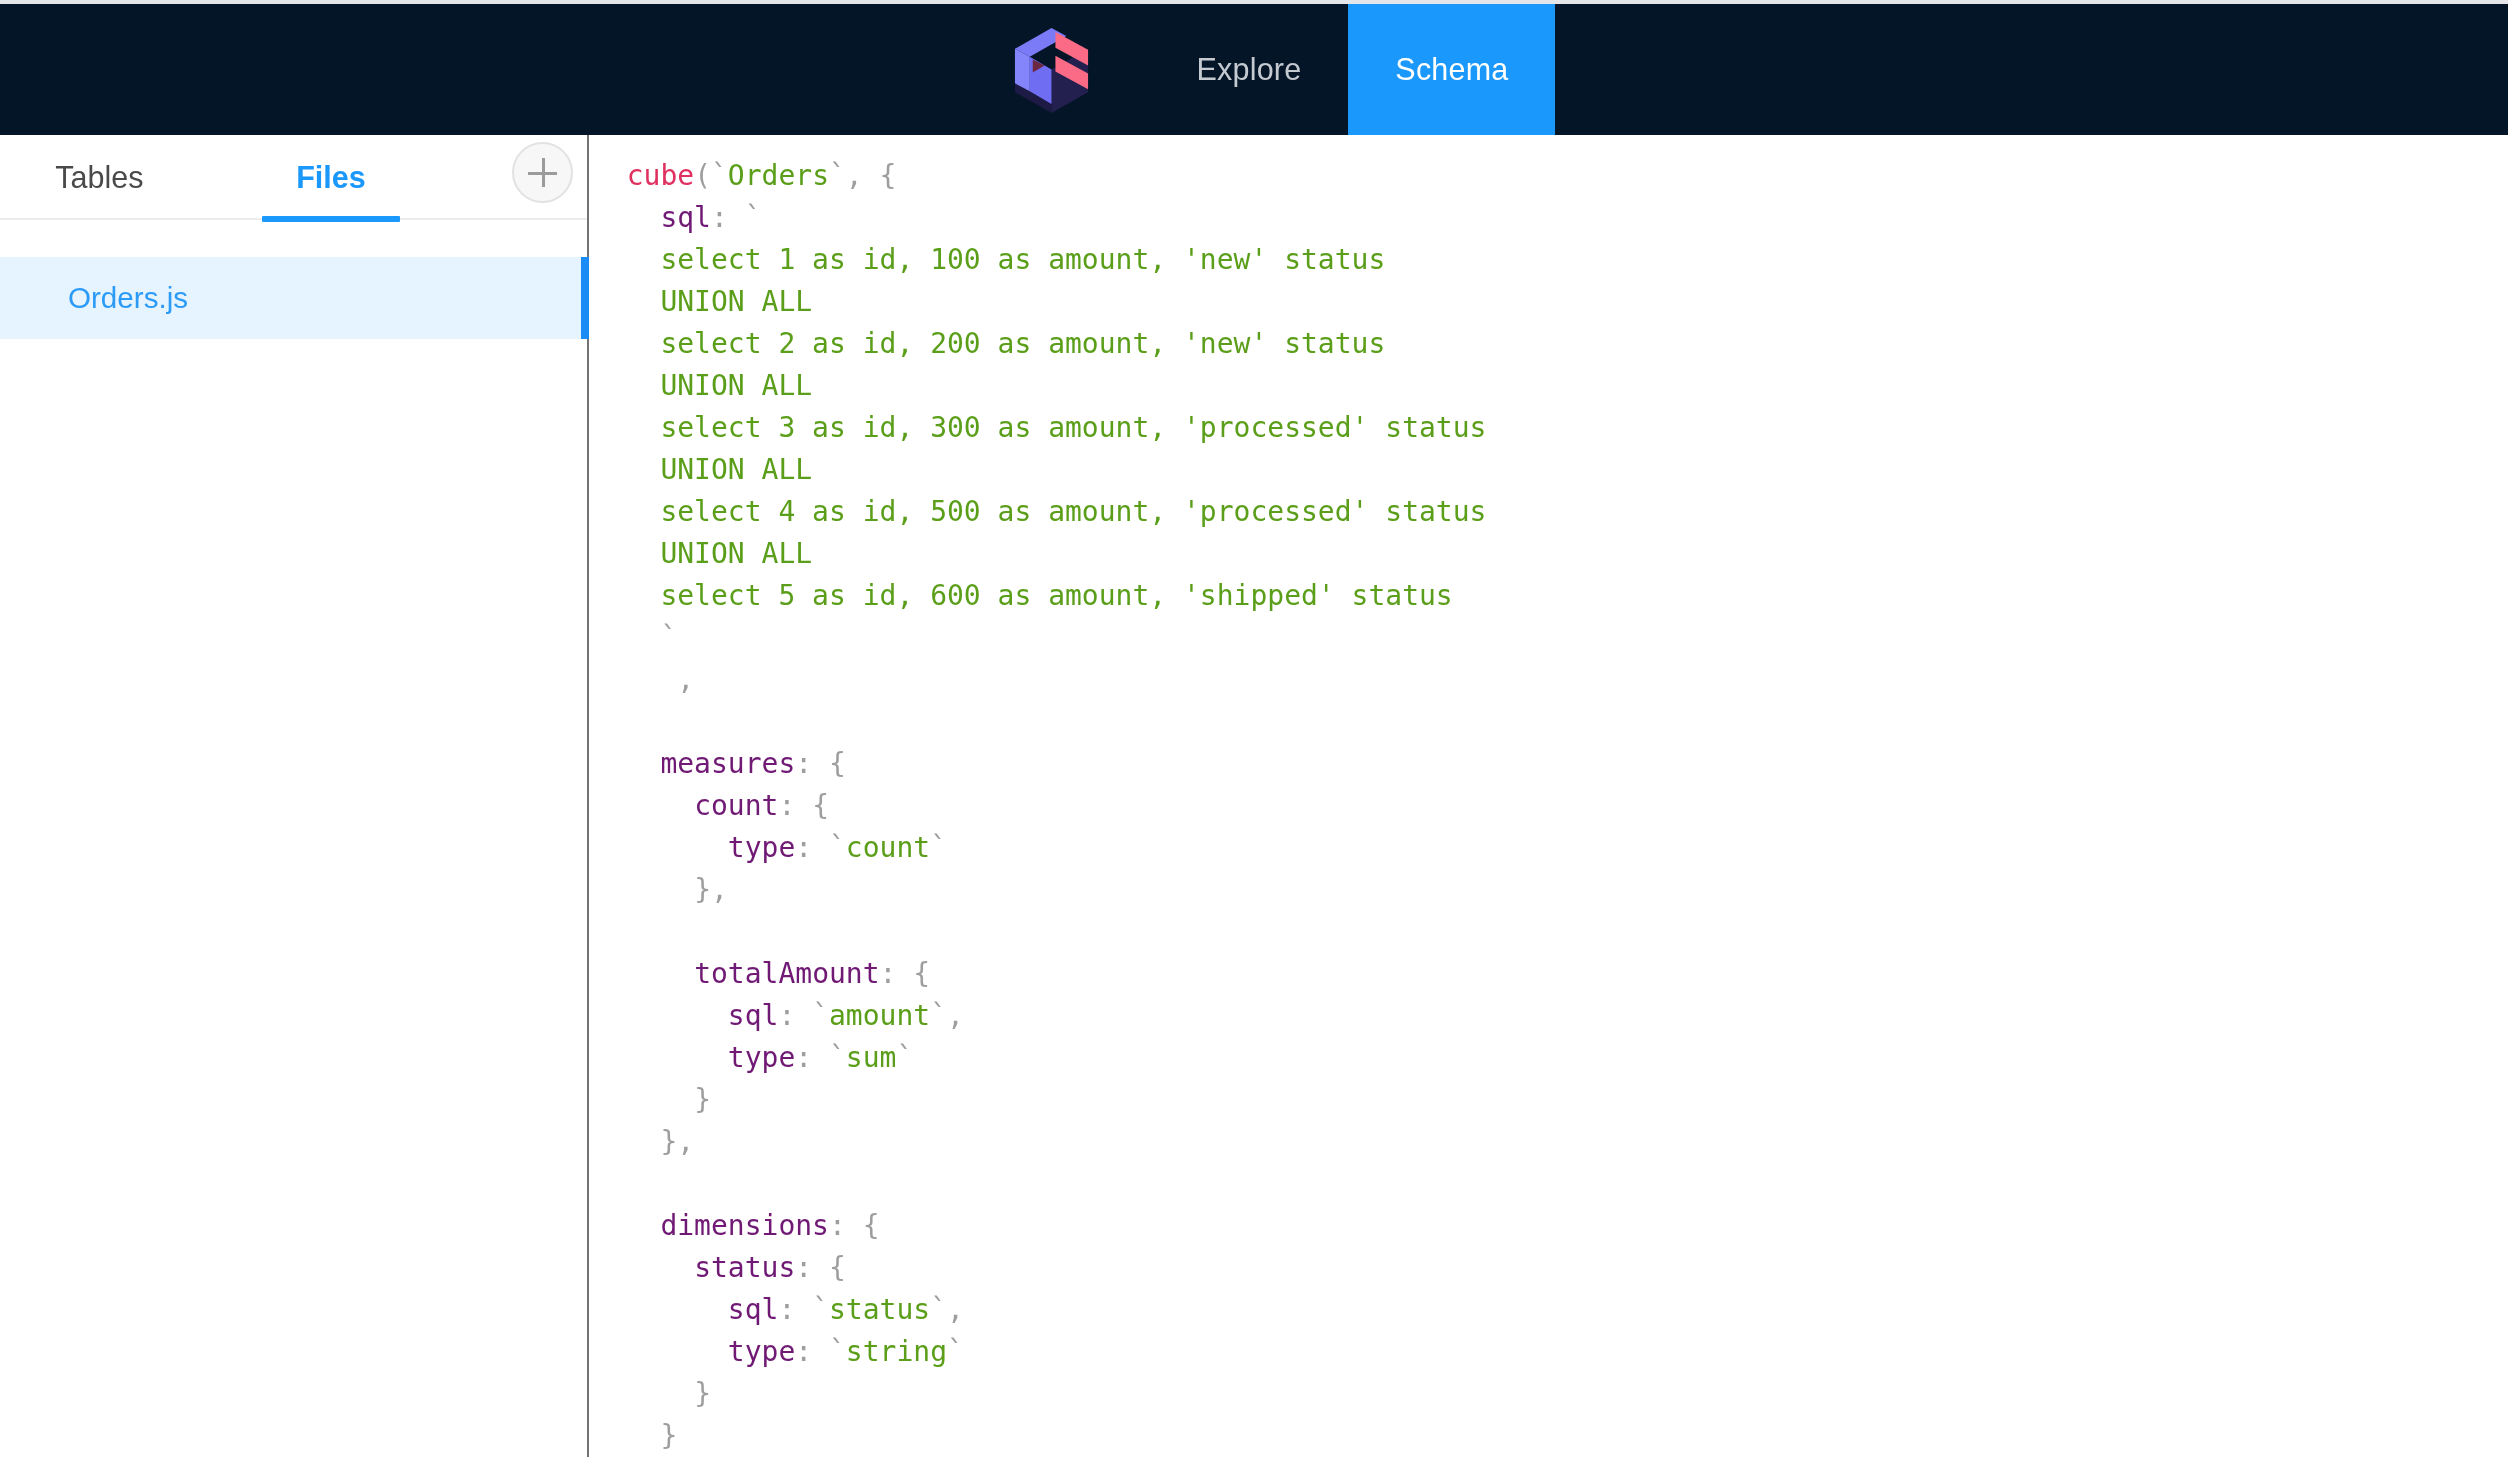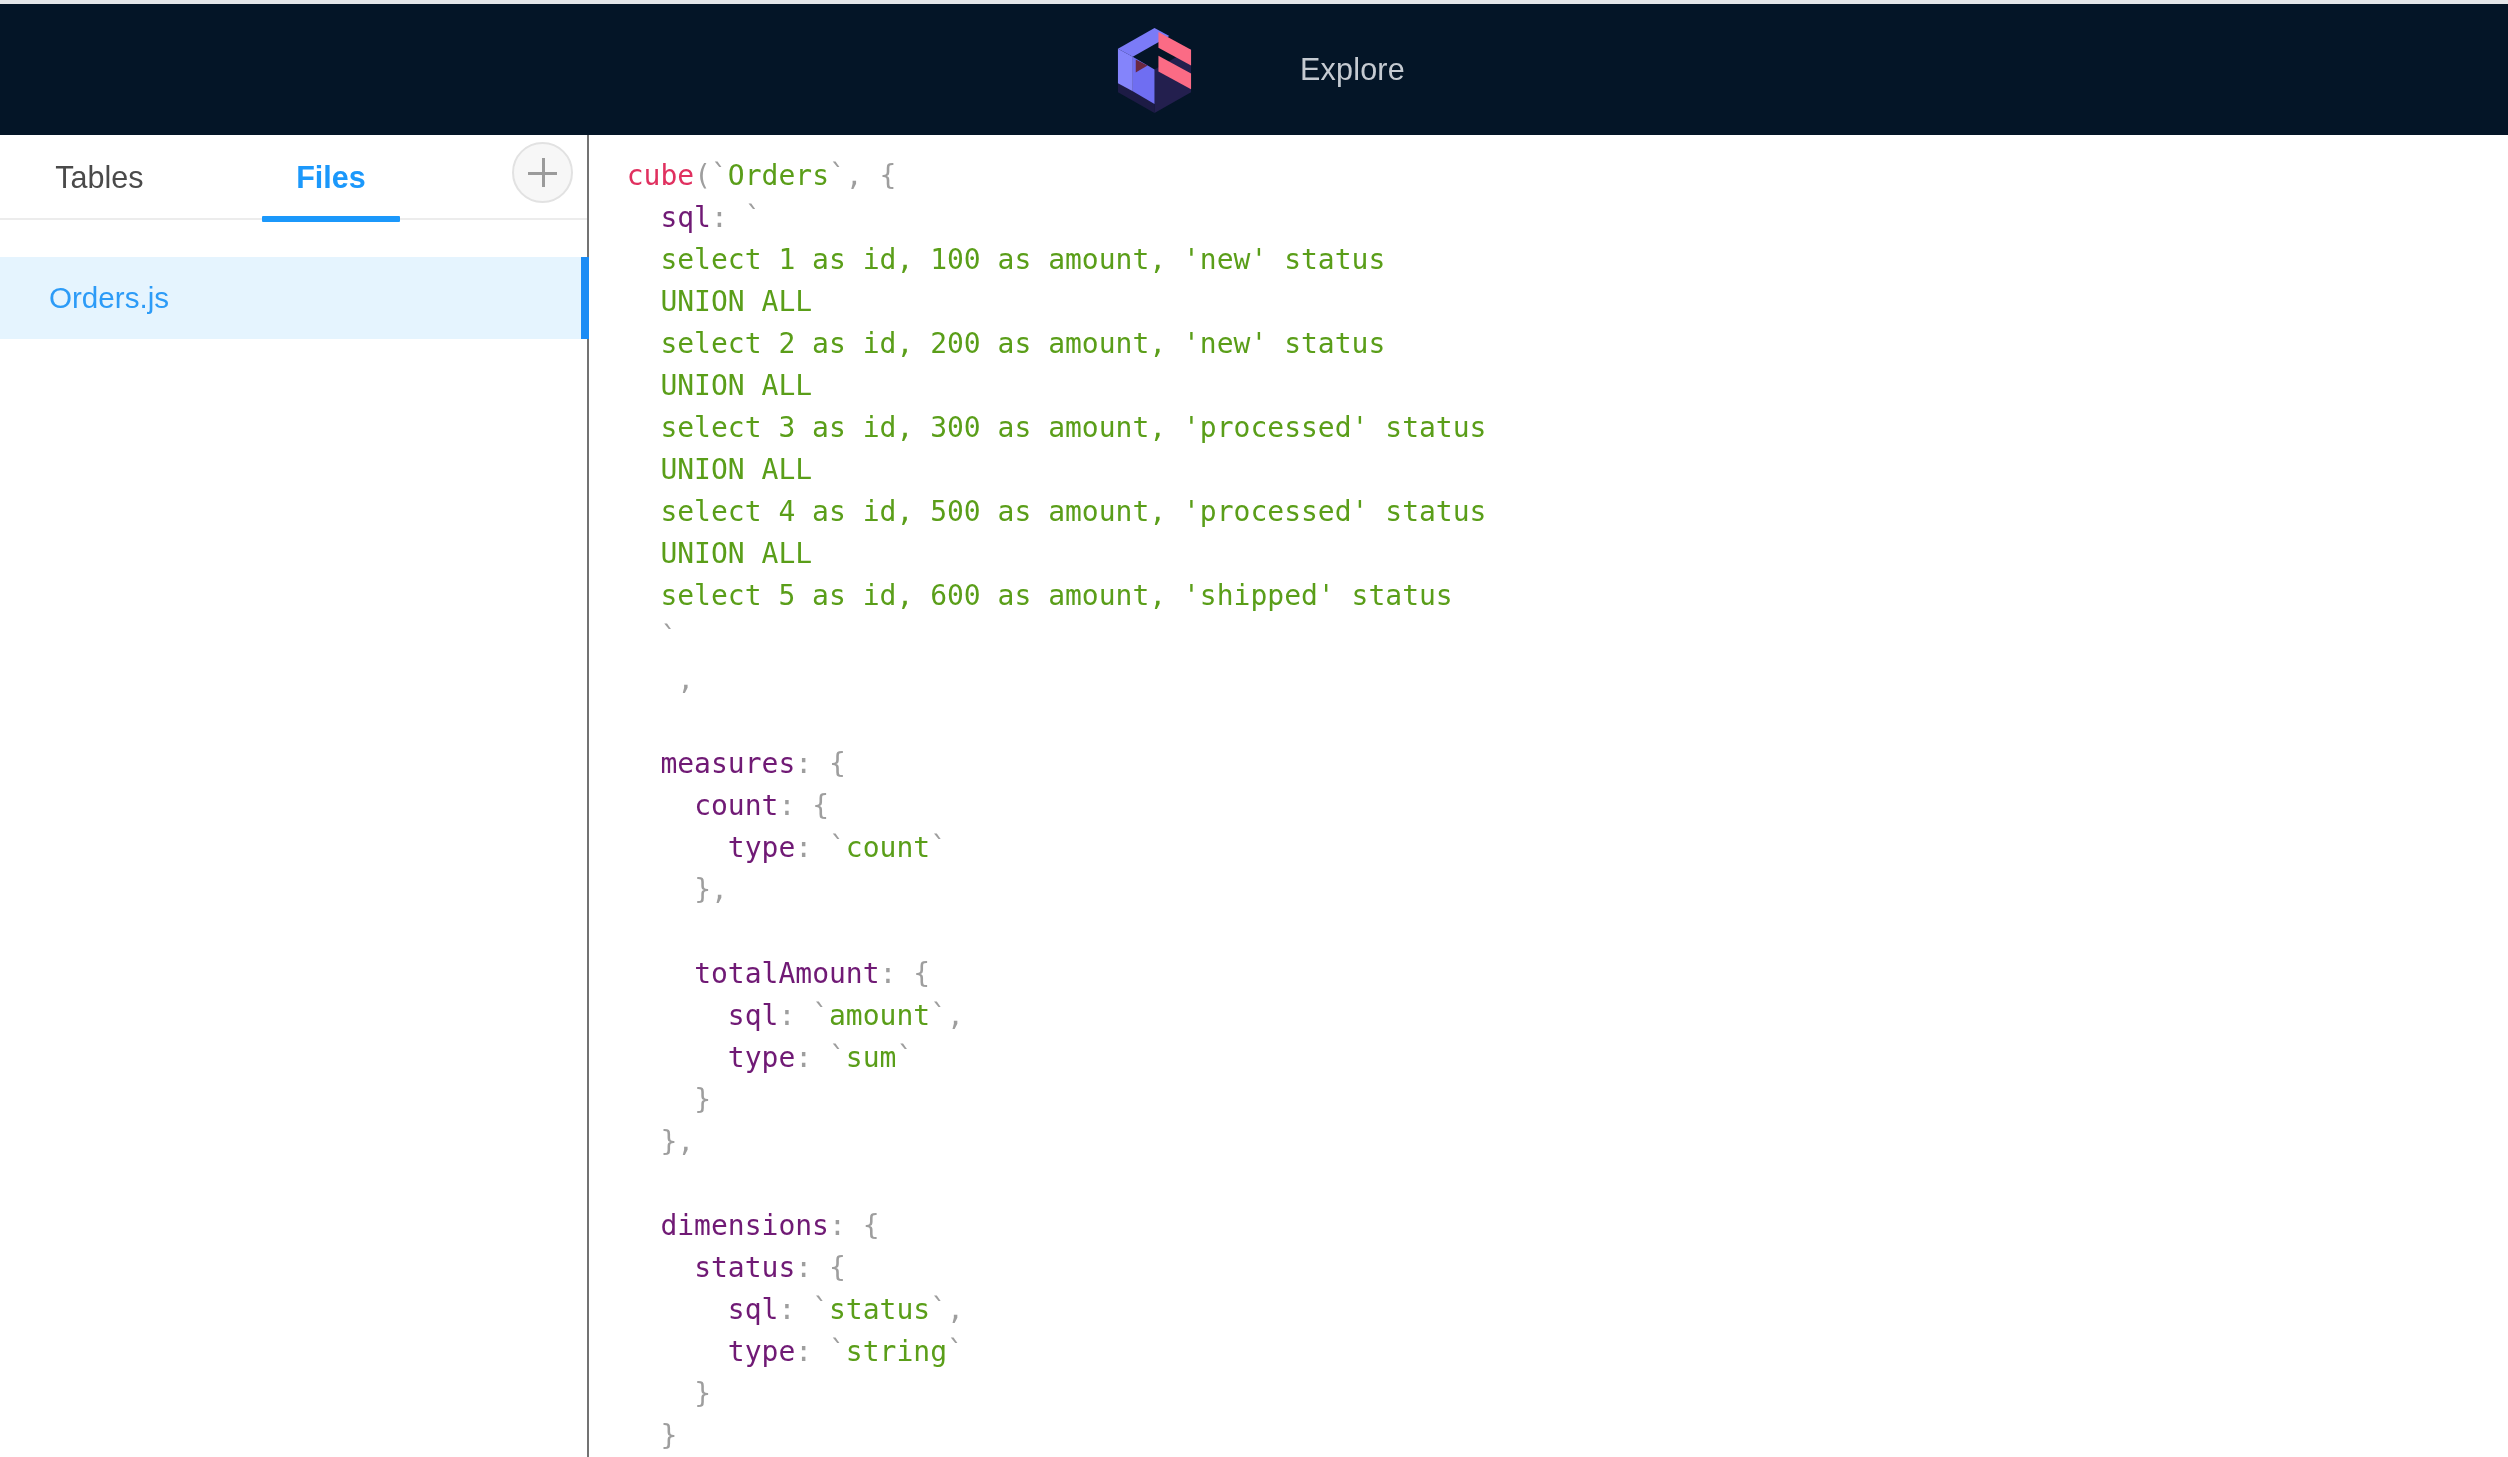--- a/index.html
+++ b/index.html
@@ -126,21 +126,21 @@
     background: #9b9b9b;
   }
   .add-btn .plus::before { left: 13.8px; top: 0; width: 3px; height: 29.6px; }
   .add-btn .plus::after  { top: 13.8px; left: 0; height: 3px; width: 29.6px; }
 
   .file-list { padding-top: 37px; }
   .file-row {
     height: 82px;
     display: flex;
     align-items: center;
-    padding-left: 49px;
+    padding-left: 68px;
     font-size: 29.6px;
     color: #3b3b3b;
     cursor: pointer;
     position: relative;
   }
   .file-row.selected {
     background: #e5f4fe;
     color: #2c9bf7;
   }
   .file-row.selected::after {
@@ -197,20 +197,23 @@
         <polygon points="45,6 78,24 78,40 45,22" fill="#fb6b85"></polygon>
         <polygon points="45,30 78,48 78,64 45,46" fill="#fb6b85"></polygon>
 
         <polygon points="22,34 34,40 22,47" fill="#6b2840"></polygon>
       </svg>
     </div>
 
     <div class="nav-item">
       <span>Explore</span>
     </div>
+    <div class="nav-item active">
+      <span>Schema</span>
+    </div>
   </div>
 
   <div class="sidebar">
 
     <div class="sidebar-tabs">
       <div class="tab tab-tables">
         <span>Tables</span>
       </div>
       <div class="tab tab-files active">
         <span>Files</span>

